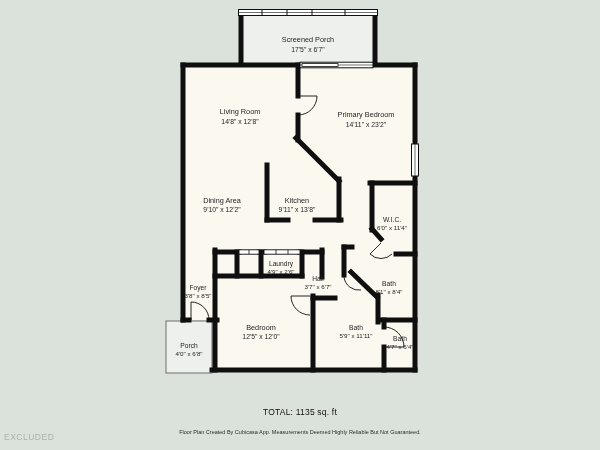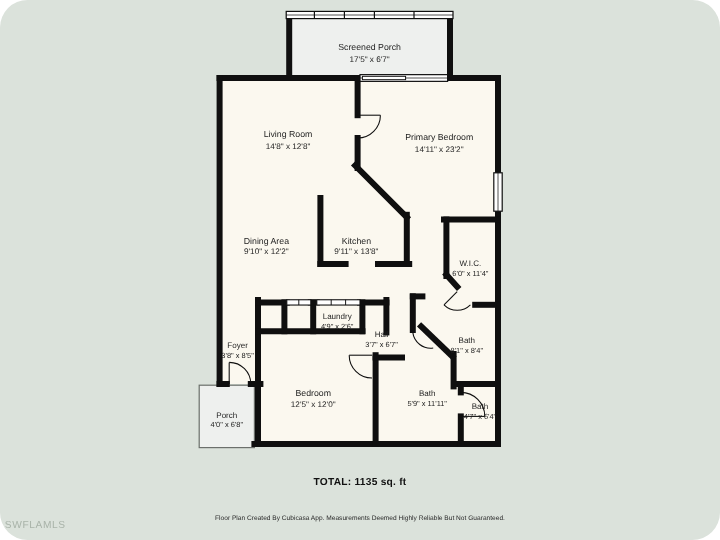--- a/index.html
+++ b/index.html
@@ -1,20 +1,20 @@
 <!DOCTYPE html>
 <html><head>
 <meta charset="utf-8">
 <style>
   html,body{margin:0;padding:0;}
   body{font-family:"Liberation Sans",sans-serif;}
-  .stage{position:relative;width:600px;height:450px;background:#dbe2db;overflow:hidden;border-radius:23px;}
+  .stage{position:relative;width:600px;height:450px;background:#dbe2db;overflow:hidden;}
   svg{position:absolute;left:0;top:0;}
   .footer{position:absolute;left:0;right:0;text-align:center;color:#111;}
-  .footer-total{top:396px;font-size:8.5px;font-weight:bold;letter-spacing:.2px;}
+  .footer-total{top:407px;font-size:8.5px;font-weight:normal;letter-spacing:.2px;}
   .footer-floor{top:407px;font-size:7.5px;}
   .footer-excluded{top:416px;font-size:7.5px;}
   .footer-disclaimer{top:429px;font-size:5.5px;color:#2b2b2b;}
   .watermark{position:absolute;left:4px;top:432px;font-size:8.5px;color:#a9b3a9;letter-spacing:.5px;}
   text{fill:#1d1d1d;}
   .rname{font-size:7.3px;}
   .rdims{font-size:6.8px;}
   .sname{font-size:6.7px;}
   .sdims{font-size:6.2px;}
 </style>
@@ -186,14 +186,14 @@
       </g>
       <g>
         <text class="sname" x="189" y="348">Porch</text>
         <text class="sdims" x="189" y="356">4'0" x 6'8"</text>
       </g>
     </g>
   </svg>
 
   <div class="footer footer-total">TOTAL: 1135 sq. ft</div>
   <div class="footer footer-disclaimer">Floor Plan Created By Cubicasa App. Measurements Deemed Highly Reliable But Not Guaranteed.</div>
-  <div class="watermark">SWFLAMLS</div>
+  <div class="watermark">EXCLUDED</div>
 </div>
 
 </body></html>

